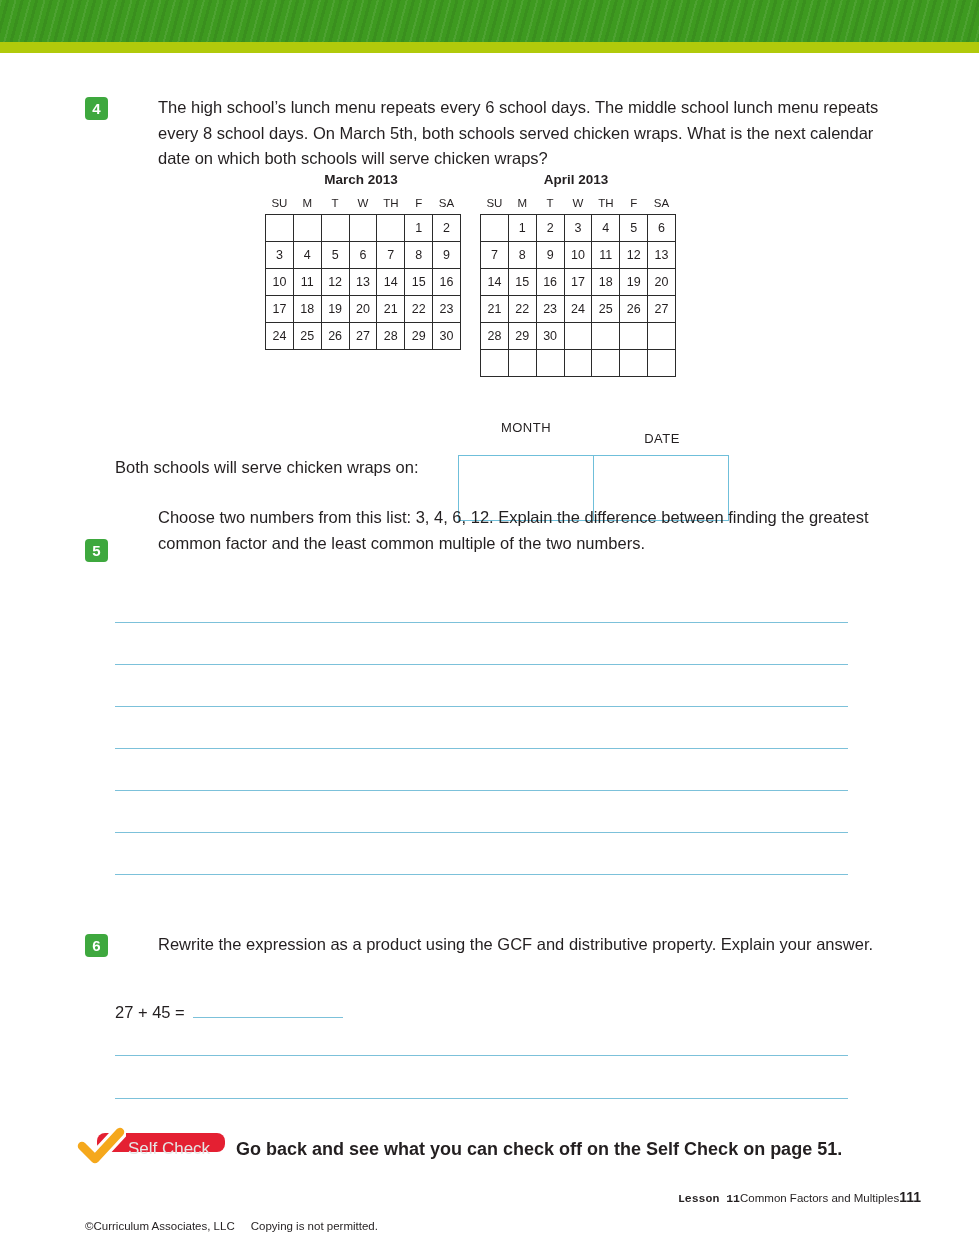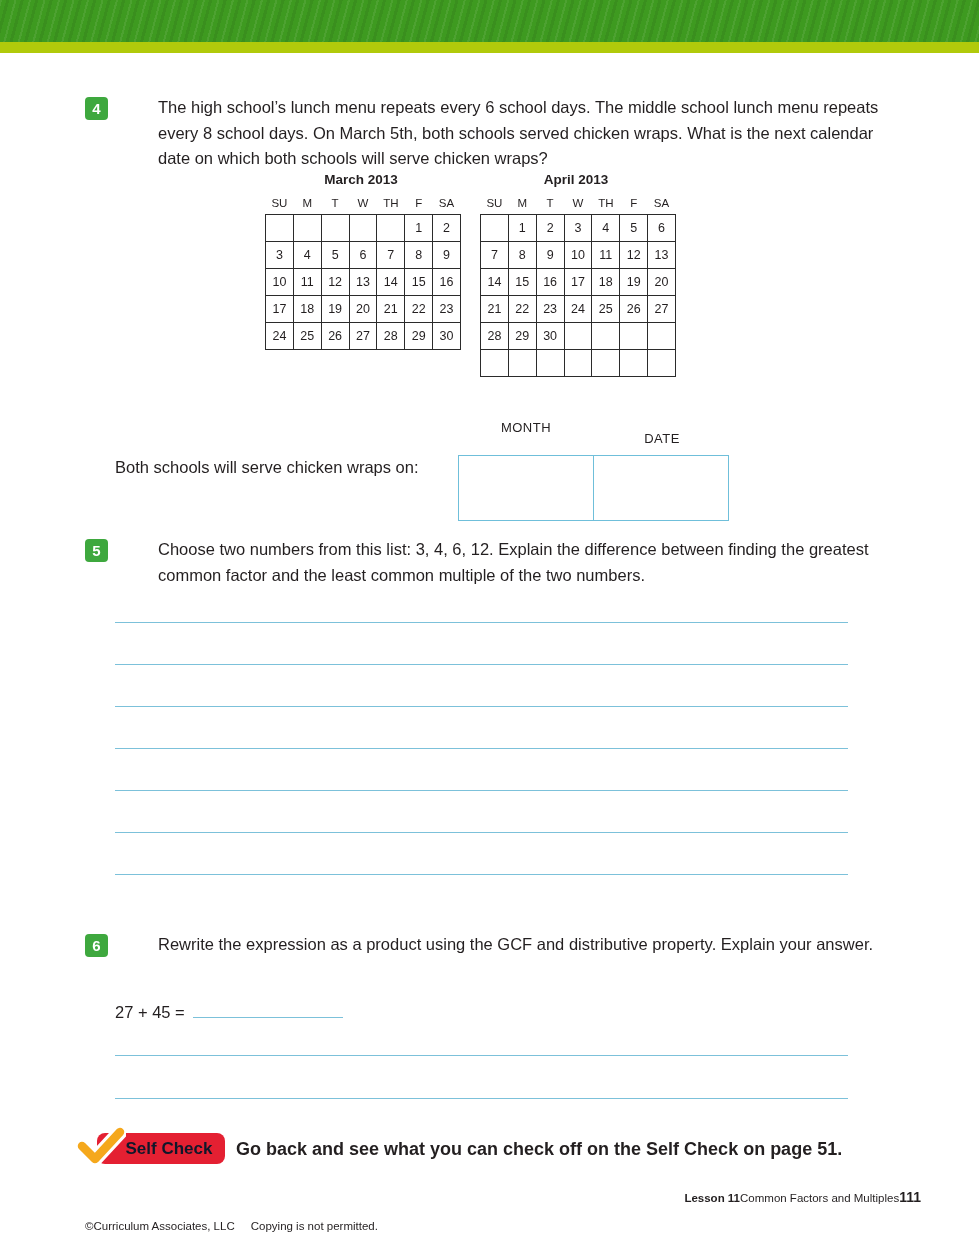--- a/index.html
+++ b/index.html
@@ -31,31 +31,31 @@
   .abox { position:absolute; top:455px; height:66px; width:136px; border:1px solid var(--box-blue,#6fbfda); background:#fff; }
   .abox-month { left:458px; }
   .abox-date { left:593px; }
 
   .rline { position:absolute; left:115px; width:733px; height:0; border-bottom:1.3px solid var(--rule-blue,#7cc1da); }
 
   .expr { position:absolute; left:115px; top:1000px; font-size:16.5px; }
   .expr-blank { display:inline-block; width:150px; margin-left:8px; height:18px;
     border-bottom:1.5px solid var(--rule-blue,#7cc1da); vertical-align:baseline; }
 
-  .sc-pill { position:absolute; left:97px; top:1133px; width:128px; height:31px; border-radius:8px;
-    background:var(--sc-red,#e42032); color:#0f172a; font-weight:bold; font-size:17px; line-height:31px;
+  .sc-pill { position:absolute; left:97px; top:1133px; width:128px; height:19px; border-radius:8px;
+    background:var(--sc-red,#e42032); color:#e5e5e5; font-weight:normal; font-size:17px; line-height:31px;
     text-align:center; padding-left:16px; }
   .sc-check { position:absolute; left:76px; top:1126px; }
   .sc-check .gold { stroke:var(--check-gold,#f5a81c); }
   .sc-text { position:absolute; left:236px; top:1139px; font-size:18px; font-weight:bold; white-space:nowrap; }
 
   .footer-left { position:absolute; left:85px; top:1220px; font-size:11.5px; }
   .footer-left .notice { margin-left:16px; }
   .footer-right { position:absolute; right:58px; top:1189px; font-size:11.5px; display:flex; align-items:baseline; }
-  .footer-right .lesson { font-weight:bold; }
+  .footer-right .lesson { font-weight:bold;font-family:Liberation Mono, monospace; }
   .footer-right .lesson-title { }
   .footer-right .pagenum { font-size:14px; font-weight:bold; }
 </style>
 </head>
 <body>
 
 <div class="page">
   <div class="bar-green"></div>
   <div class="bar-lime"></div>
 
@@ -198,21 +198,21 @@
       </table>
   </div>
 
   <span class="box-label label-month">MONTH</span>
   <span class="box-label label-date">DATE</span>
   <span class="answer-prompt">Both schools will serve chicken wraps on:</span>
   <div class="abox abox-month"></div>
   <div class="abox abox-date"></div>
 
   <div class="qbadge" style="top:539px">5</div>
-  <p class="qtext" style="top:537px">Choose two numbers from this list: 3, 4, 6, 12. Explain the difference between finding the greatest common factor and the least common multiple of the two numbers.</p>
+  <p class="qtext" style="top:505px">Choose two numbers from this list: 3, 4, 6, 12. Explain the difference between finding the greatest common factor and the least common multiple of the two numbers.</p>
 
   <div class="rline" style="top:622px"></div>
   <div class="rline" style="top:664px"></div>
   <div class="rline" style="top:706px"></div>
   <div class="rline" style="top:748px"></div>
   <div class="rline" style="top:790px"></div>
   <div class="rline" style="top:832px"></div>
   <div class="rline" style="top:874px"></div>
 
   <div class="qbadge" style="top:934px">6</div>

